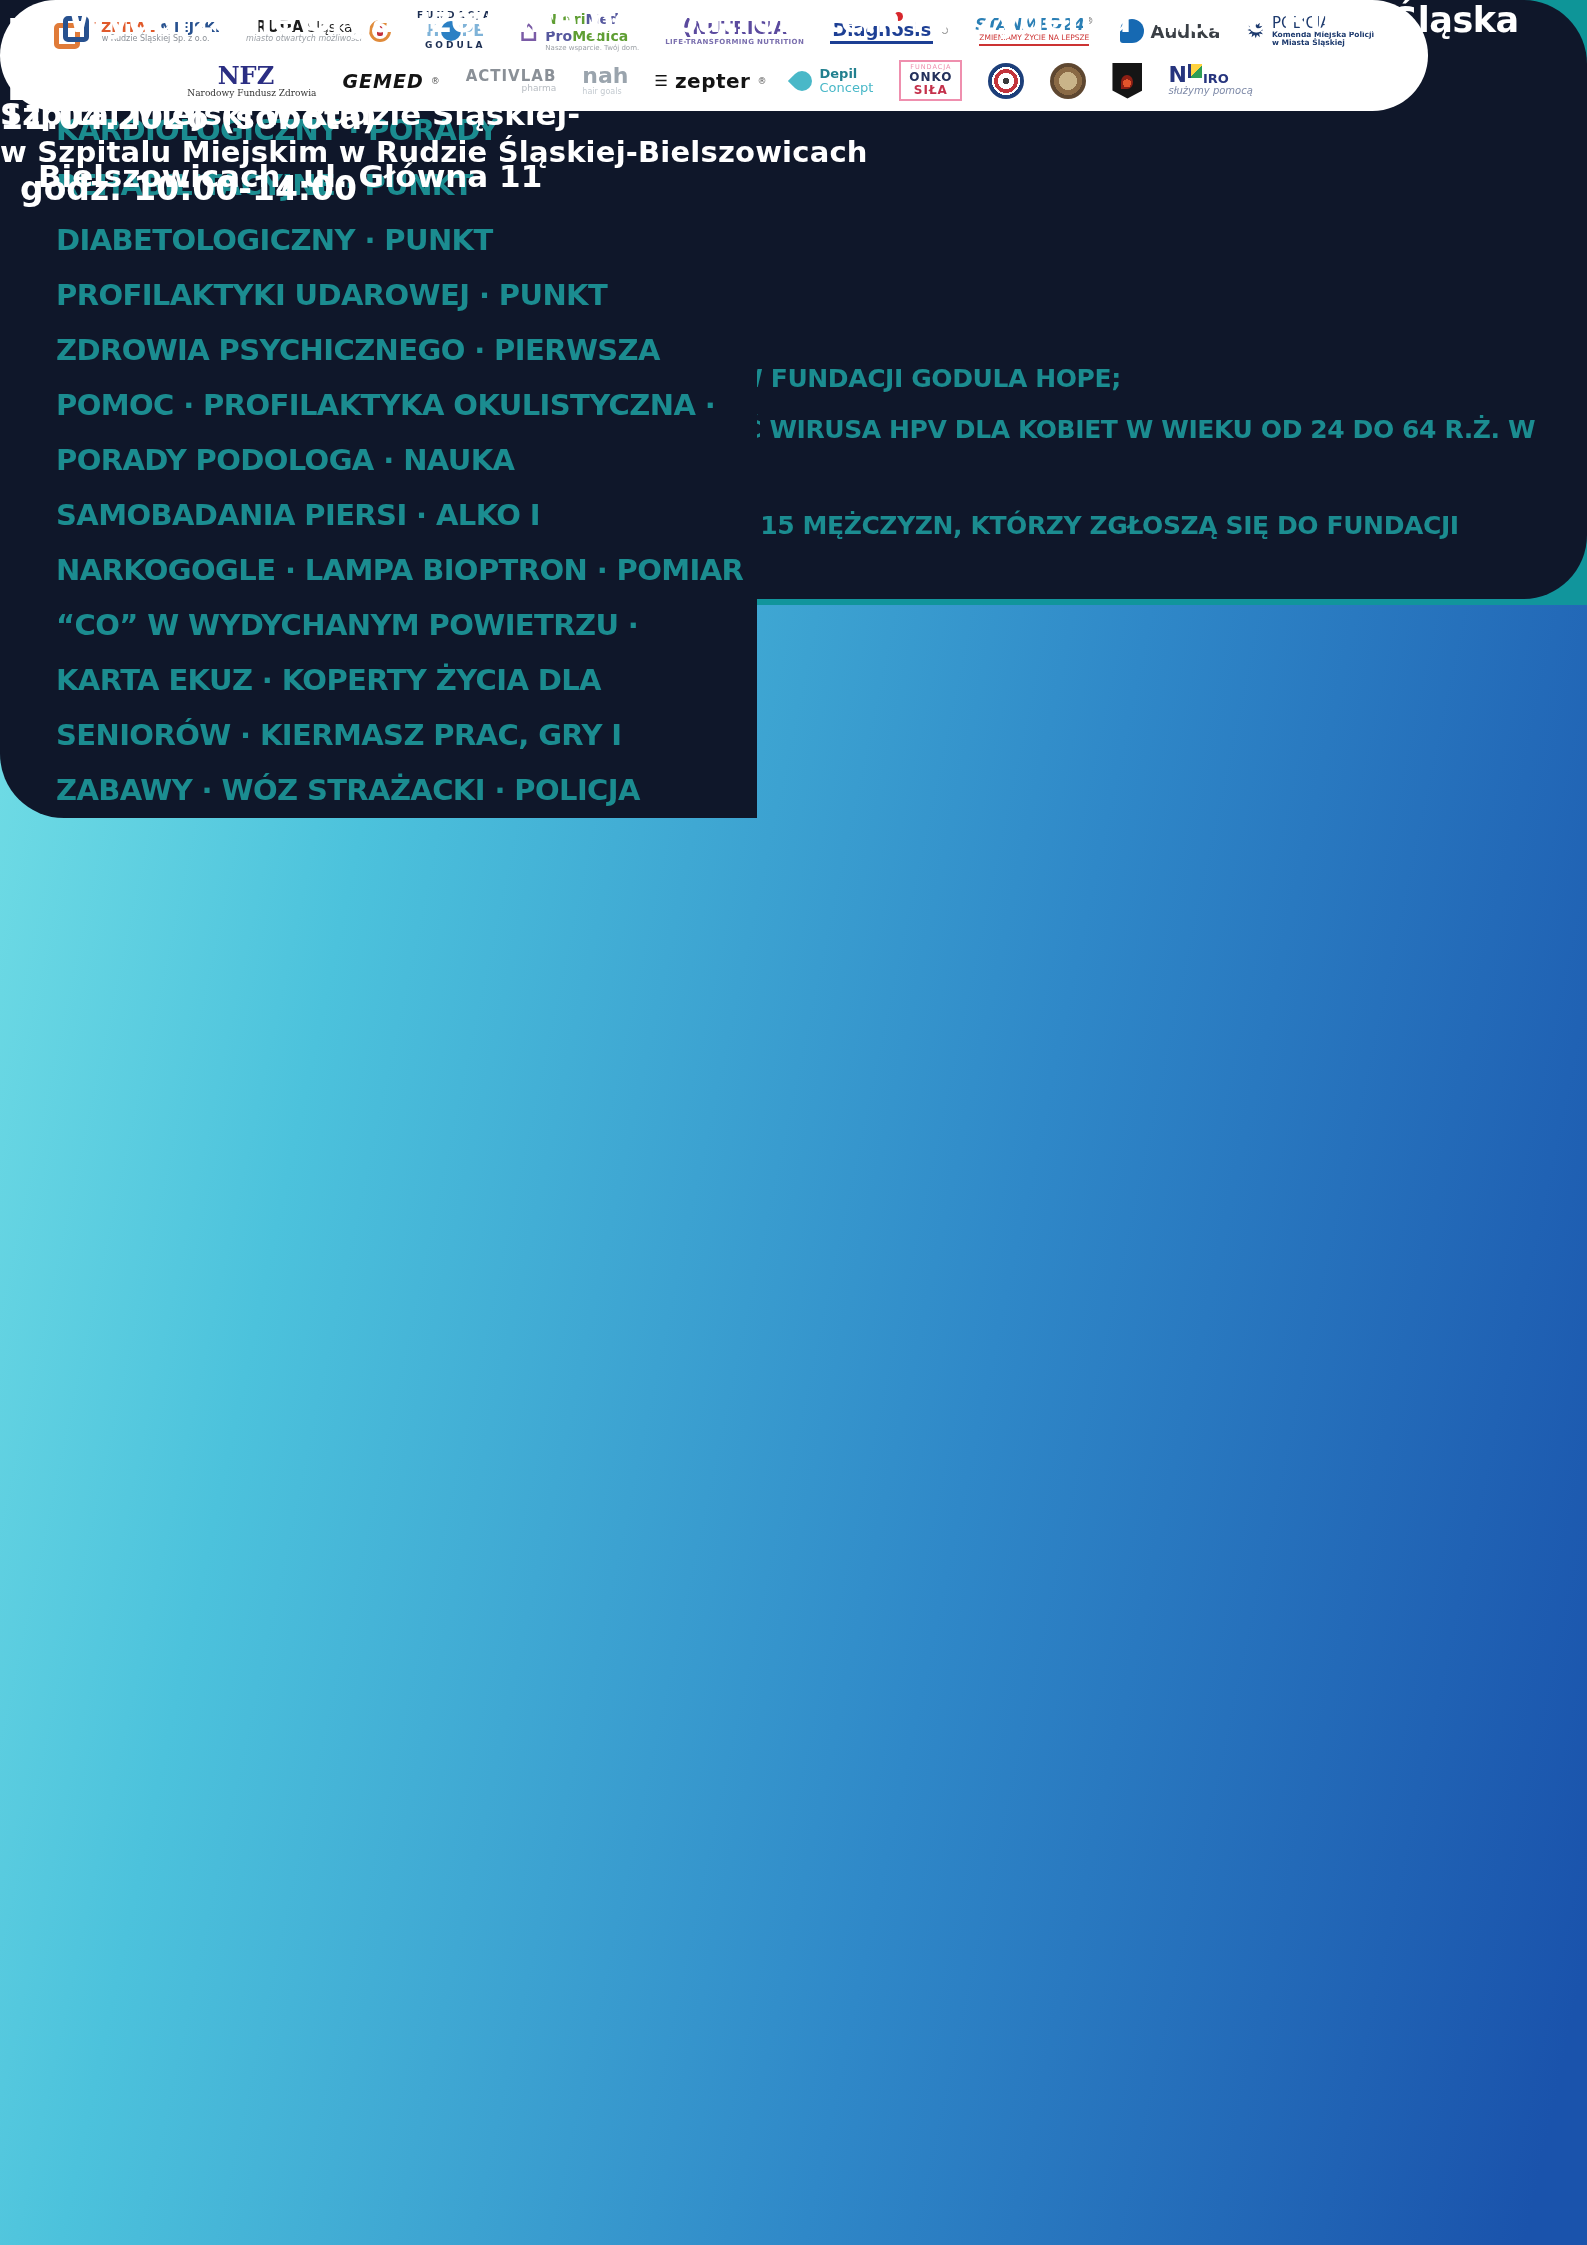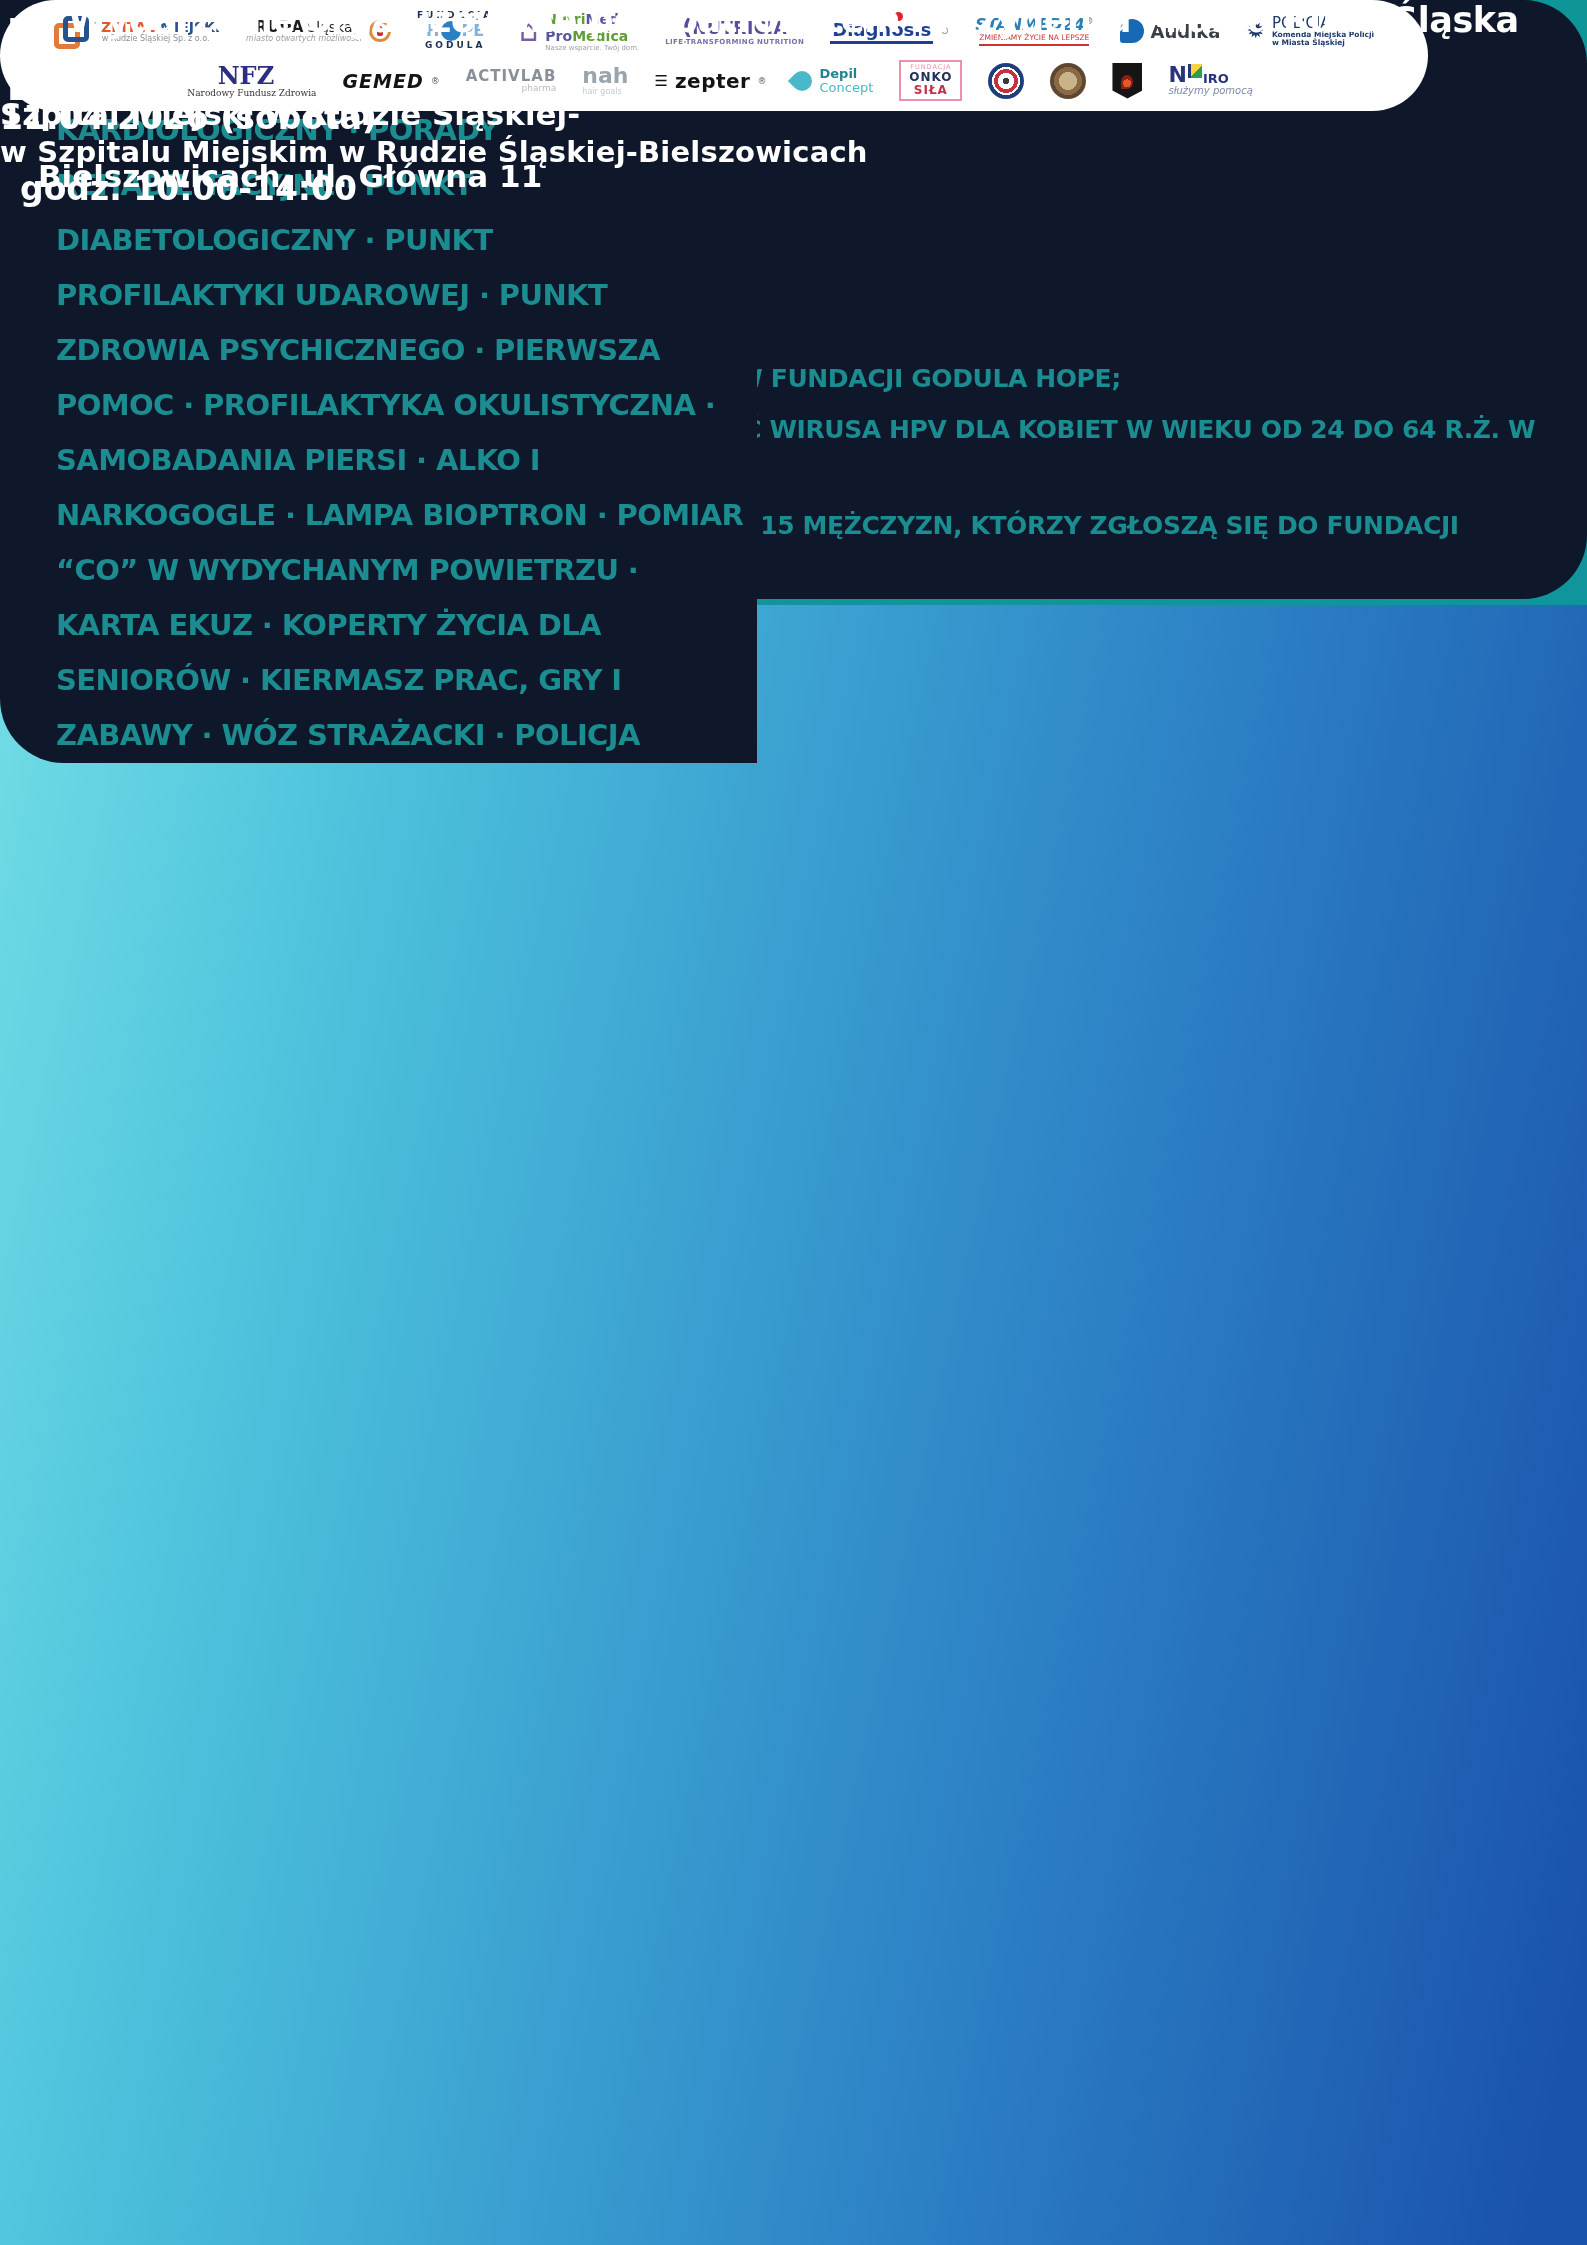--- a/index.html
+++ b/index.html
@@ -271,20 +271,21 @@
 
 <div class="panel panel-right">
   <div class="points">
     <div>· PUNKT DIETETYCZNY · PUNKT</div>
     <div>KARDIOLOGICZNY · PORADY</div>
     <div>REHABILITACYJNE · PUNKT</div>
     <div>DIABETOLOGICZNY · PUNKT</div>
     <div>PROFILAKTYKI UDAROWEJ · PUNKT</div>
     <div>ZDROWIA PSYCHICZNEGO · PIERWSZA</div>
     <div>POMOC · PROFILAKTYKA OKULISTYCZNA ·</div>
+    <div>PORADY PODOLOGA · NAUKA</div>
     <div>SAMOBADANIA PIERSI · ALKO I</div>
     <div>NARKOGOGLE · LAMPA BIOPTRON · POMIAR</div>
     <div>“CO” W WYDYCHANYM POWIETRZU ·</div>
     <div>KARTA EKUZ · KOPERTY ŻYCIA DLA</div>
     <div>SENIORÓW · KIERMASZ PRAC, GRY I</div>
     <div>ZABAWY · WÓZ STRAŻACKI · POLICJA</div>
   </div>
 </div>
 
 <div class="when">

